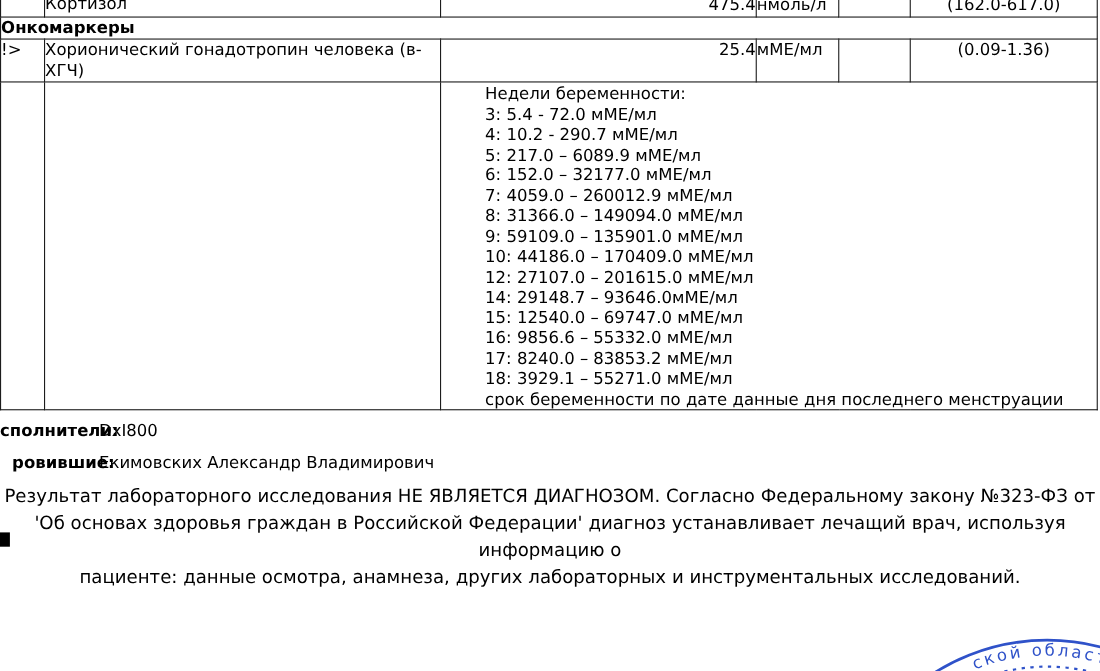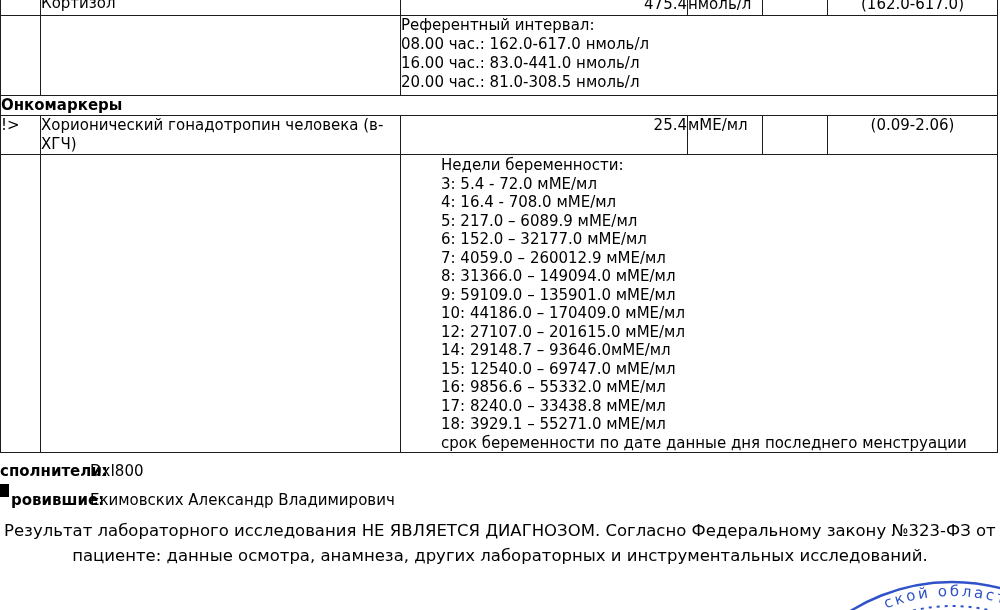--- a/index.html
+++ b/index.html
@@ -81,78 +81,69 @@
   </colgroup>
   <tbody>
       <tr class="r1">
     <td class="flag"></td>
     <td class="name">Кортизол</td>
     <td class="result">475.4</td>
     <td class="unit">нмоль/л</td>
     <td class="comment"></td>
     <td class="refval">(162.0-617.0)</td>
   </tr>
-  <tr class="r2">
-    <td class="flag"></td>
-    <td class="name"></td>
-    <td class="refblock" colspan="4">
-      <div>Референтный интервал:</div>
-      <div>08.00 час.: 162.0-617.0 нмоль/л</div>
-      <div>16.00 час.: 83.0-441.0 нмоль/л</div>
-      <div>20.00 час.: 81.0-308.5 нмоль/л</div>
-    </td>
-  </tr>
   <tr class="r3">
     <td class="section" colspan="6">Онкомаркеры</td>
   </tr>
   <tr class="r4">
     <td class="flag">!&gt;</td>
     <td class="name">Хорионический гонадотропин человека (в-ХГЧ)</td>
     <td class="result">25.4</td>
     <td class="unit">мМЕ/мл</td>
     <td class="comment"></td>
-    <td class="refval">(0.09-2.06)</td>
+    <td class="refval">(0.09-1.36)</td>
   </tr>
   <tr class="r5">
     <td class="flag"></td>
     <td class="name"></td>
     <td class="refblock" colspan="4">
       <div>Недели беременности:</div>
       <div>3: 5.4 - 72.0 мМЕ/мл</div>
-      <div>4: 16.4 - 708.0 мМЕ/мл</div>
+      <div>4: 10.2 - 290.7 мМЕ/мл</div>
       <div>5: 217.0 – 6089.9 мМЕ/мл</div>
       <div>6: 152.0 – 32177.0 мМЕ/мл</div>
       <div>7: 4059.0 – 260012.9 мМЕ/мл</div>
       <div>8: 31366.0 – 149094.0 мМЕ/мл</div>
       <div>9: 59109.0 – 135901.0 мМЕ/мл</div>
       <div>10: 44186.0 – 170409.0 мМЕ/мл</div>
       <div>12: 27107.0 – 201615.0 мМЕ/мл</div>
       <div>14: 29148.7 – 93646.0мМЕ/мл</div>
       <div>15: 12540.0 – 69747.0 мМЕ/мл</div>
       <div>16: 9856.6 – 55332.0 мМЕ/мл</div>
-      <div>17: 8240.0 – 33438.8 мМЕ/мл</div>
+      <div>17: 8240.0 – 83853.2 мМЕ/мл</div>
       <div>18: 3929.1 – 55271.0 мМЕ/мл</div>
       <div>срок беременности по дате данные дня последнего менструации</div>
     </td>
   </tr>
 </tbody>
   </table>
 
 <div class="meta-row exec">
   <span class="meta-label">сполнители:</span><span>DxI800</span>
 </div>
 
 <div class="artifact"></div>
 
 <div class="meta-row verif">
   <span class="meta-label">ровившие:</span><span>Екимовских Александр Владимирович</span>
 </div>
 
 <div class="disclaimer">
   <div class="l1">Результат лабораторного исследования НЕ ЯВЛЯЕТСЯ ДИАГНОЗОМ. Согласно Федеральному закону №323-ФЗ от 21.11.201</div>
+  <div>'Об основах здоровья граждан в Российской Федерации' диагноз устанавливает лечащий врач, используя информацию о</div>
   <div>пациенте: данные осмотра, анамнеза, других лабораторных и инструментальных исследований.</div>
 </div>
 
 <svg class="stamp" width="400" height="400" viewBox="0 0 400 400">
   <circle cx="200" cy="200" r="192" fill="none" stroke="#2f52c9" stroke-width="2.5"></circle>
   <circle cx="200" cy="200" r="168" fill="none" stroke="#2f52c9" stroke-width="2" stroke-dasharray="3,5"></circle>
   <defs>
     <path id="stamp-arc" d="M 22 200 A 178 178 0 0 1 378 200"></path>
   </defs>
   <text font-size="15" letter-spacing="2.5" fill="#2f52c9">

